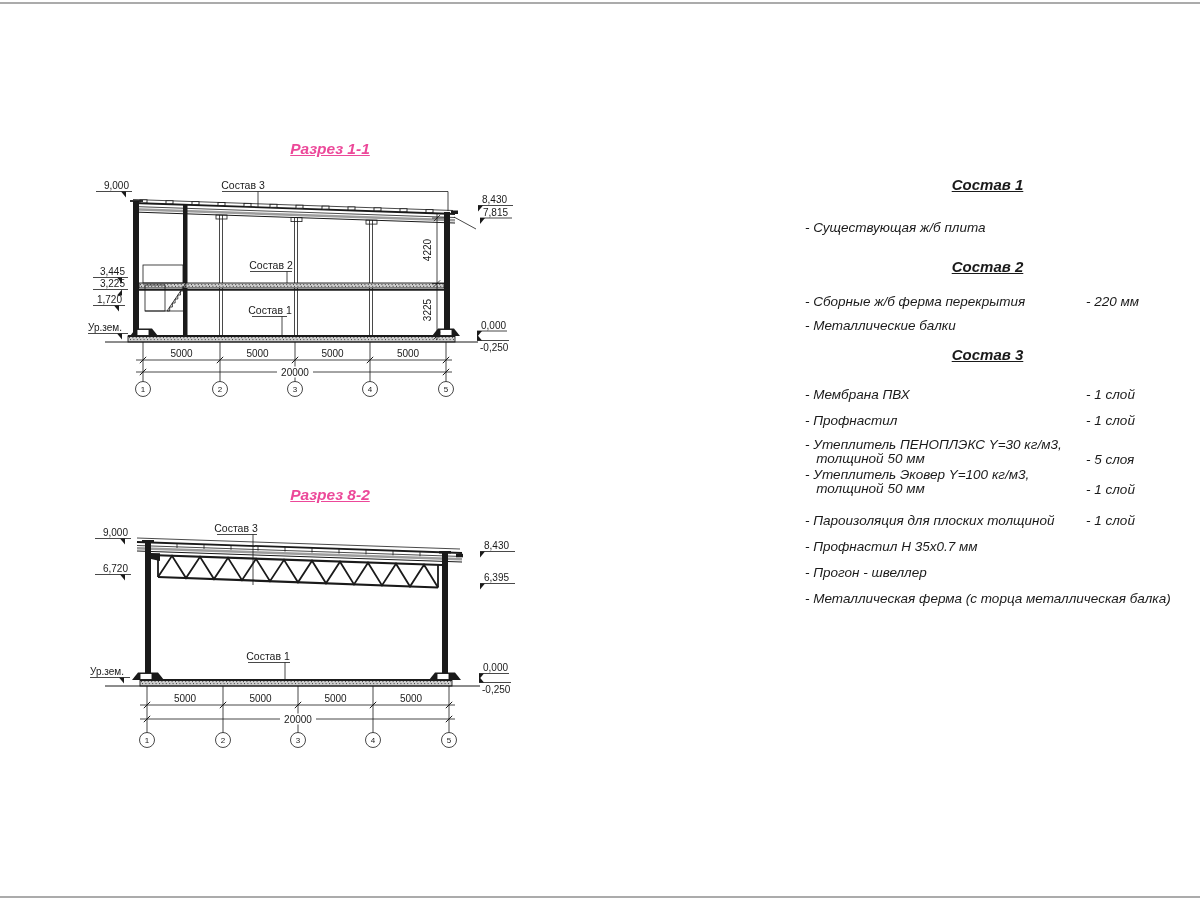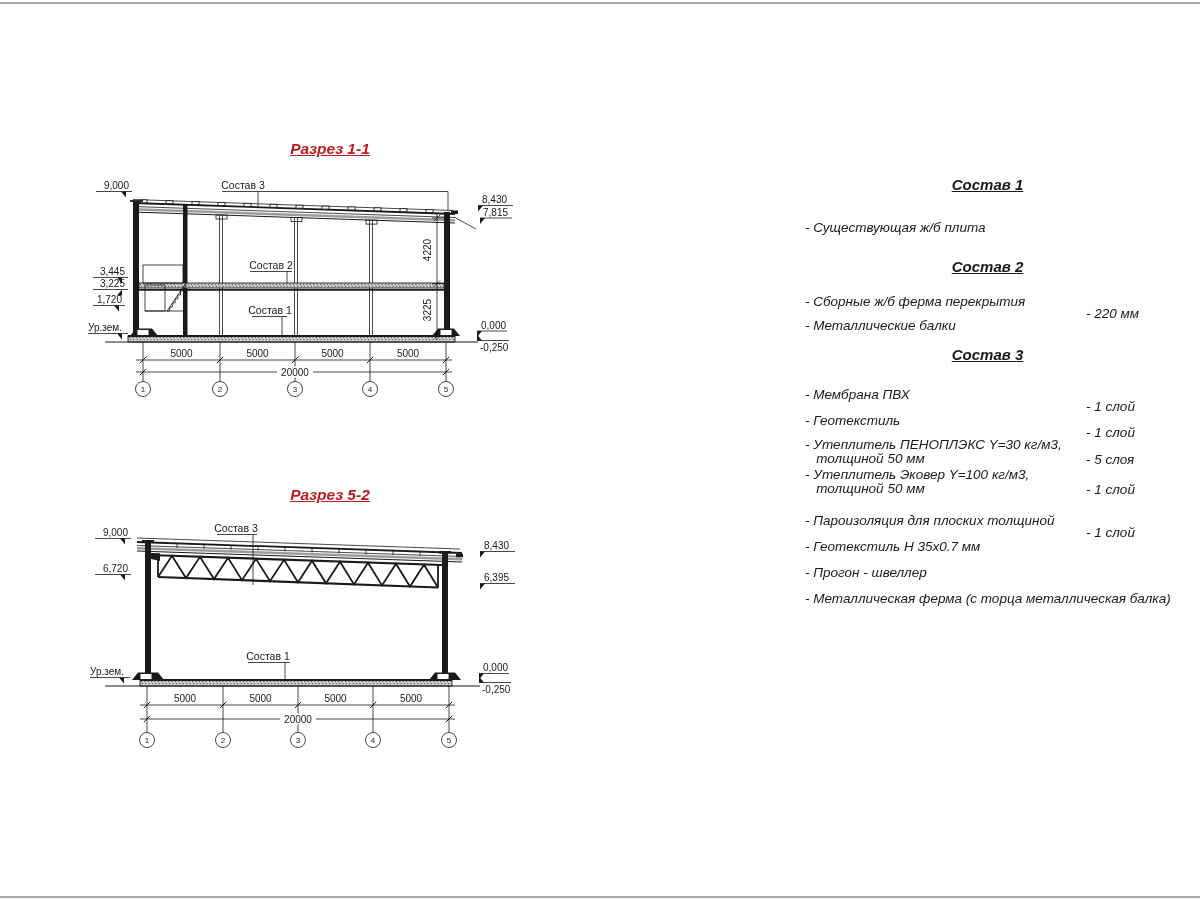--- a/index.html
+++ b/index.html
@@ -1,40 +1,40 @@
 <!DOCTYPE html>
 <html><head>
 <meta charset="utf-8">
 <style>
   html,body{margin:0;padding:0;}
   body{width:1200px;height:900px;background:#ffffff;position:relative;overflow:hidden;
        font-family:"Liberation Sans",sans-serif;color:#1a1a1a;}
   .edge{position:absolute;left:0;width:1200px;height:2px;background:#ababab;}
   .sec-title{position:absolute;text-align:center;font-style:italic;font-weight:bold;
-             font-size:15.5px;text-decoration:underline;color:#b91c1c;}
+             font-size:15.5px;text-decoration:underline;color:#ec4899;}
   svg{position:absolute;}
   svg text{font-family:"Liberation Sans",sans-serif;fill:#1a1a1a;}
   .t10{font-size:10px;} .t8{font-size:8px;} .lbl{font-size:10.5px;}
   .k  {stroke:#1a1a1a;fill:none;stroke-width:1;}
   .k08{stroke:#1a1a1a;fill:none;stroke-width:0.8;}
   .k18{stroke:#1a1a1a;fill:none;stroke-width:1.8;}
   .k22{stroke:#1a1a1a;fill:none;stroke-width:2.2;}
   .fd {fill:#1a1a1a;stroke:none;}
   .fw {fill:#ffffff;stroke:#1a1a1a;stroke-width:0.9;}
   .fg {fill:#9c9c9c;stroke:none;}
   .slab{fill:#cfcfcf;stroke:#1a1a1a;stroke-width:0.9;}
   .spk{stroke:#303030;fill:none;stroke-width:0.9;stroke-dasharray:1 2.4;}
   .wbg{fill:#ffffff;stroke:none;}
   .legend{position:absolute;left:790px;top:170px;width:395px;height:470px;}
   .lg-h{position:absolute;left:0;width:100%;text-align:center;font-style:italic;
         font-weight:bold;font-size:15px;text-decoration:underline;}
   .lg-row{position:absolute;left:15px;width:378px;font-size:13.5px;line-height:14px;font-style:italic;}
   .lg-name{display:inline-block;white-space:pre-wrap;max-width:272px;vertical-align:top;}
   .lg-name.wide{max-width:375px;}
-  .lg-qty{position:absolute;left:281px;top:12px;white-space:nowrap;}
+  .lg-qty{position:absolute;left:281px;top:0;white-space:nowrap;}
 </style>
 </head>
 <body>
 
 <div class="edge" style="top:2px"></div>
 <div class="edge" style="top:896px"></div>
 
 <div class="sec-title" style="left:240px;top:140px;width:180px">Разрез 1-1</div>
 
 <svg style="left:80px;top:165px" width="440" height="245" viewBox="0 0 440 245">
@@ -193,21 +193,21 @@
       <text class="t8" x="140" y="227" text-anchor="middle">2</text>
     <circle class="k08" cx="215" cy="224" r="7.5"></circle>
       <text class="t8" x="215" y="227" text-anchor="middle">3</text>
     <circle class="k08" cx="290" cy="224" r="7.5"></circle>
       <text class="t8" x="290" y="227" text-anchor="middle">4</text>
     <circle class="k08" cx="366" cy="224" r="7.5"></circle>
       <text class="t8" x="366" y="227" text-anchor="middle">5</text>
   </g>
 </svg>
 
-<div class="sec-title" style="left:240px;top:486px;width:180px">Разрез 5-2</div>
+<div class="sec-title" style="left:240px;top:486px;width:180px">Разрез 8-2</div>
 
 <svg style="left:80px;top:505px" width="440" height="260" viewBox="0 0 440 260">
 
   <g>
     <line class="k08" x1="57" y1="33" x2="380" y2="44"></line>
     <line class="k18" x1="57" y1="37" x2="382" y2="48"></line>
     <line class="k08" x1="57" y1="40.5" x2="382" y2="51.5"></line>
     <polygon class="fg" points="57,42 382,53 382,55.5 57,44.5"></polygon>
     <line class="k" x1="57" y1="46" x2="382" y2="57"></line>
     <rect class="fd" x="376" y="48.8" width="7" height="3.5"></rect>
@@ -342,39 +342,39 @@
   <div class="lg-row" style="top:149px">
     <span class="lg-name">- Металлические балки</span>
   </div>
 
   <div class="lg-h" style="top:176px">Состав 3</div>
   <div class="lg-row" style="top:218px">
     <span class="lg-name">- Мембрана ПВХ</span>
     <span class="lg-qty">- 1 слой</span>
   </div>
   <div class="lg-row" style="top:244px">
-    <span class="lg-name">- Геотекстиль</span>
+    <span class="lg-name">- Профнастил</span>
     <span class="lg-qty">- 1 слой</span>
   </div>
   <div class="lg-row" style="top:268px">
     <span class="lg-name">- Утеплитель ПЕНОПЛЭКС Y=30 кг/м3,
    толщиной 50 мм</span>
     <span class="lg-qty" style="top:15px">- 5 слоя</span>
   </div>
   <div class="lg-row" style="top:298px">
     <span class="lg-name">- Утеплитель Эковер Y=100 кг/м3,
    толщиной 50 мм</span>
     <span class="lg-qty" style="top:15px">- 1 слой</span>
   </div>
   <div class="lg-row" style="top:344px">
     <span class="lg-name">- Пароизоляция для плоских толщиной</span>
     <span class="lg-qty">- 1 слой</span>
   </div>
   <div class="lg-row" style="top:370px">
-    <span class="lg-name">- Геотекстиль Н 35х0.7 мм</span>
+    <span class="lg-name">- Профнастил Н 35х0.7 мм</span>
   </div>
   <div class="lg-row" style="top:422px">
     <span class="lg-name wide">- Металлическая ферма (с торца металлическая балка)</span>
   </div>
   <div class="lg-row" style="top:396px">
     <span class="lg-name">- Прогон - швеллер</span>
   </div>
 </div>
 
 </body></html>

